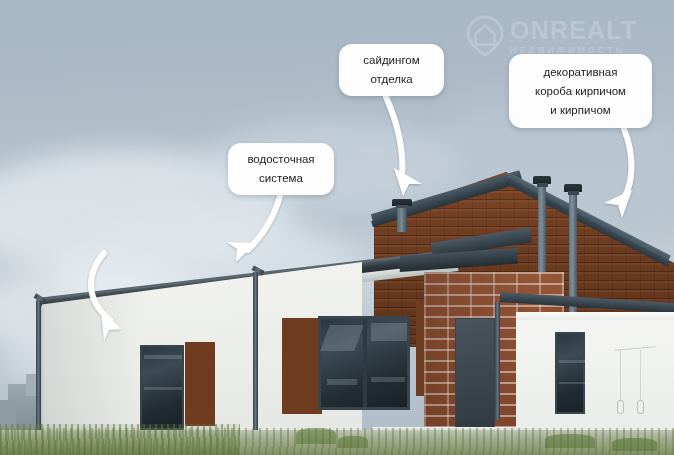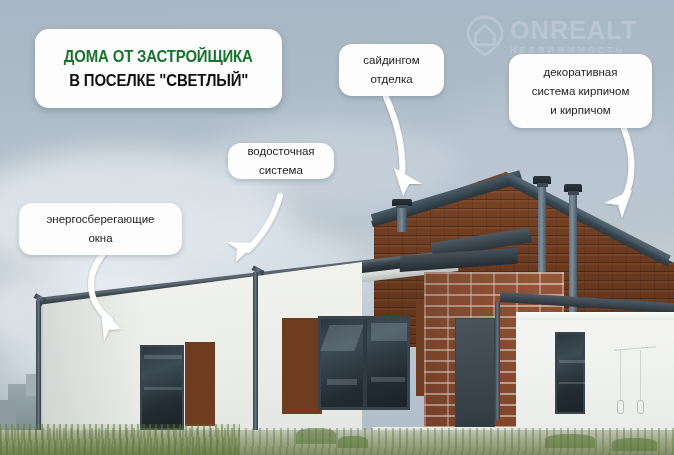--- a/index.html
+++ b/index.html
@@ -397,21 +397,21 @@
     transform: scaleX(0.88); transform-origin: center;
   }
   .title-l2 {
     font-size: 17px; font-weight: bold; color: #111111;
     letter-spacing: -0.2px;
     transform: scaleX(0.88); transform-origin: center;
   }
 
   .cb-small { font-size: 11.5px; line-height: 19px; }
 
-  .co-drain   { left: 228px; top: 143px; width: 106px; height: 36px; }
+  .co-drain   { left: 228px; top: 143px; width: 106px; height: 52px; }
   .co-vent    { left: 339px; top: 44px;  width: 105px; height: 52px; }
   .co-windows { left: 19px;  top: 203px; width: 163px; height: 52px; }
   .co-decor   { left: 509px; top: 54px;  width: 143px; height: 74px; }
 
   
   .arrows { position: absolute; left: 0; top: 0; width: 674px; height: 455px; pointer-events: none; }
 </style>
 </head>
 <body>
 
@@ -558,39 +558,31 @@
       <path d="M386 97 C 398 124, 404 150, 402 176" fill="none" stroke="#ffffff" stroke-width="6" stroke-linecap="round"></path>
       <path d="M394 168 L403 196 L409 184 L422 184 Z" fill="#ffffff"></path>
     </g>
 
     <g filter="url(#arrShadow)">
       <path d="M624 129 C 634 154, 634 180, 624 198" fill="none" stroke="#ffffff" stroke-width="6" stroke-linecap="round"></path>
       <path d="M632 190 L622 218 L618 205 L604 203 Z" fill="#ffffff"></path>
     </g>
   </svg>
 
-  <div class="callout title-box">
-    <span class="line title-l1">ДОМА ОТ ЗАСТРОЙЩИКА</span>
-    <span class="line title-l2">В ПОСЕЛКЕ "СВЕТЛЫЙ"</span>
-  </div>
 
   <div class="callout cb-small co-drain">
     <span class="line">водосточная</span>
     <span class="line">система</span>
   </div>
 
   <div class="callout cb-small co-vent">
     <span class="line">сайдингом</span>
     <span class="line">отделка</span>
   </div>
 
-  <div class="callout cb-small co-windows">
-    <span class="line">энергосберегающие</span>
-    <span class="line">окна</span>
-  </div>
 
   <div class="callout cb-small co-decor">
     <span class="line">декоративная</span>
-    <span class="line">система кирпичом</span>
+    <span class="line">короба кирпичом</span>
     <span class="line">и кирпичом</span>
   </div>
 
 </div>
 
 </body></html>

